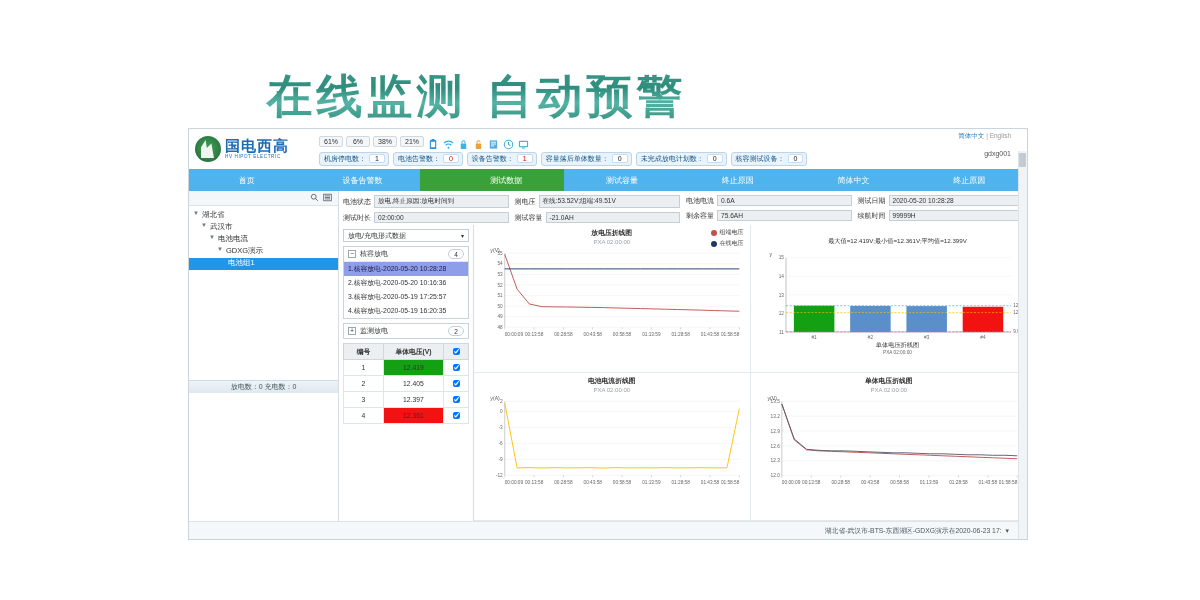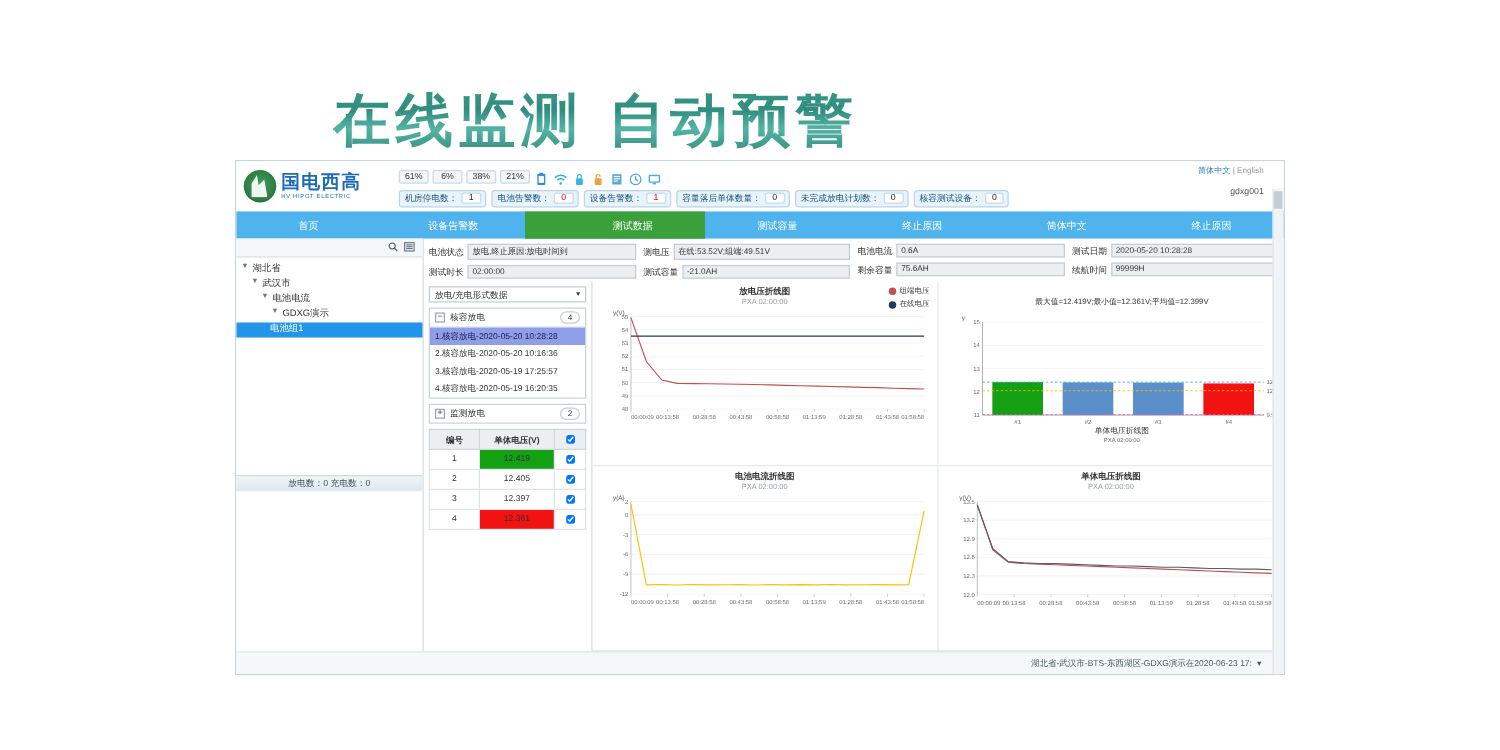--- a/index.html
+++ b/index.html
@@ -293,21 +293,21 @@
           <span>武汉市</span>
         </div>
         <div class="tnode" style="padding-left:16px">
           <span class="tcaret">▼</span>
           <span>电池电流</span>
         </div>
         <div class="tnode" style="padding-left:24px">
           <span class="tcaret">▼</span>
           <span>GDXG演示</span>
         </div>
-        <div class="tnode sel" style="padding-left:27px">
+        <div class="tnode sel" style="padding-left:39px">
           <span>电池组1</span>
         </div>
       </div>
       <div id="tree-footer">放电数：0 充电数：0</div>
     </div>
 
     <div style="flex:1; display:flex; flex-direction:column;">
 
       <div style="display:flex; padding:4px 4px 2px 4px; gap:6px;">
         <div style="flex:1;">

